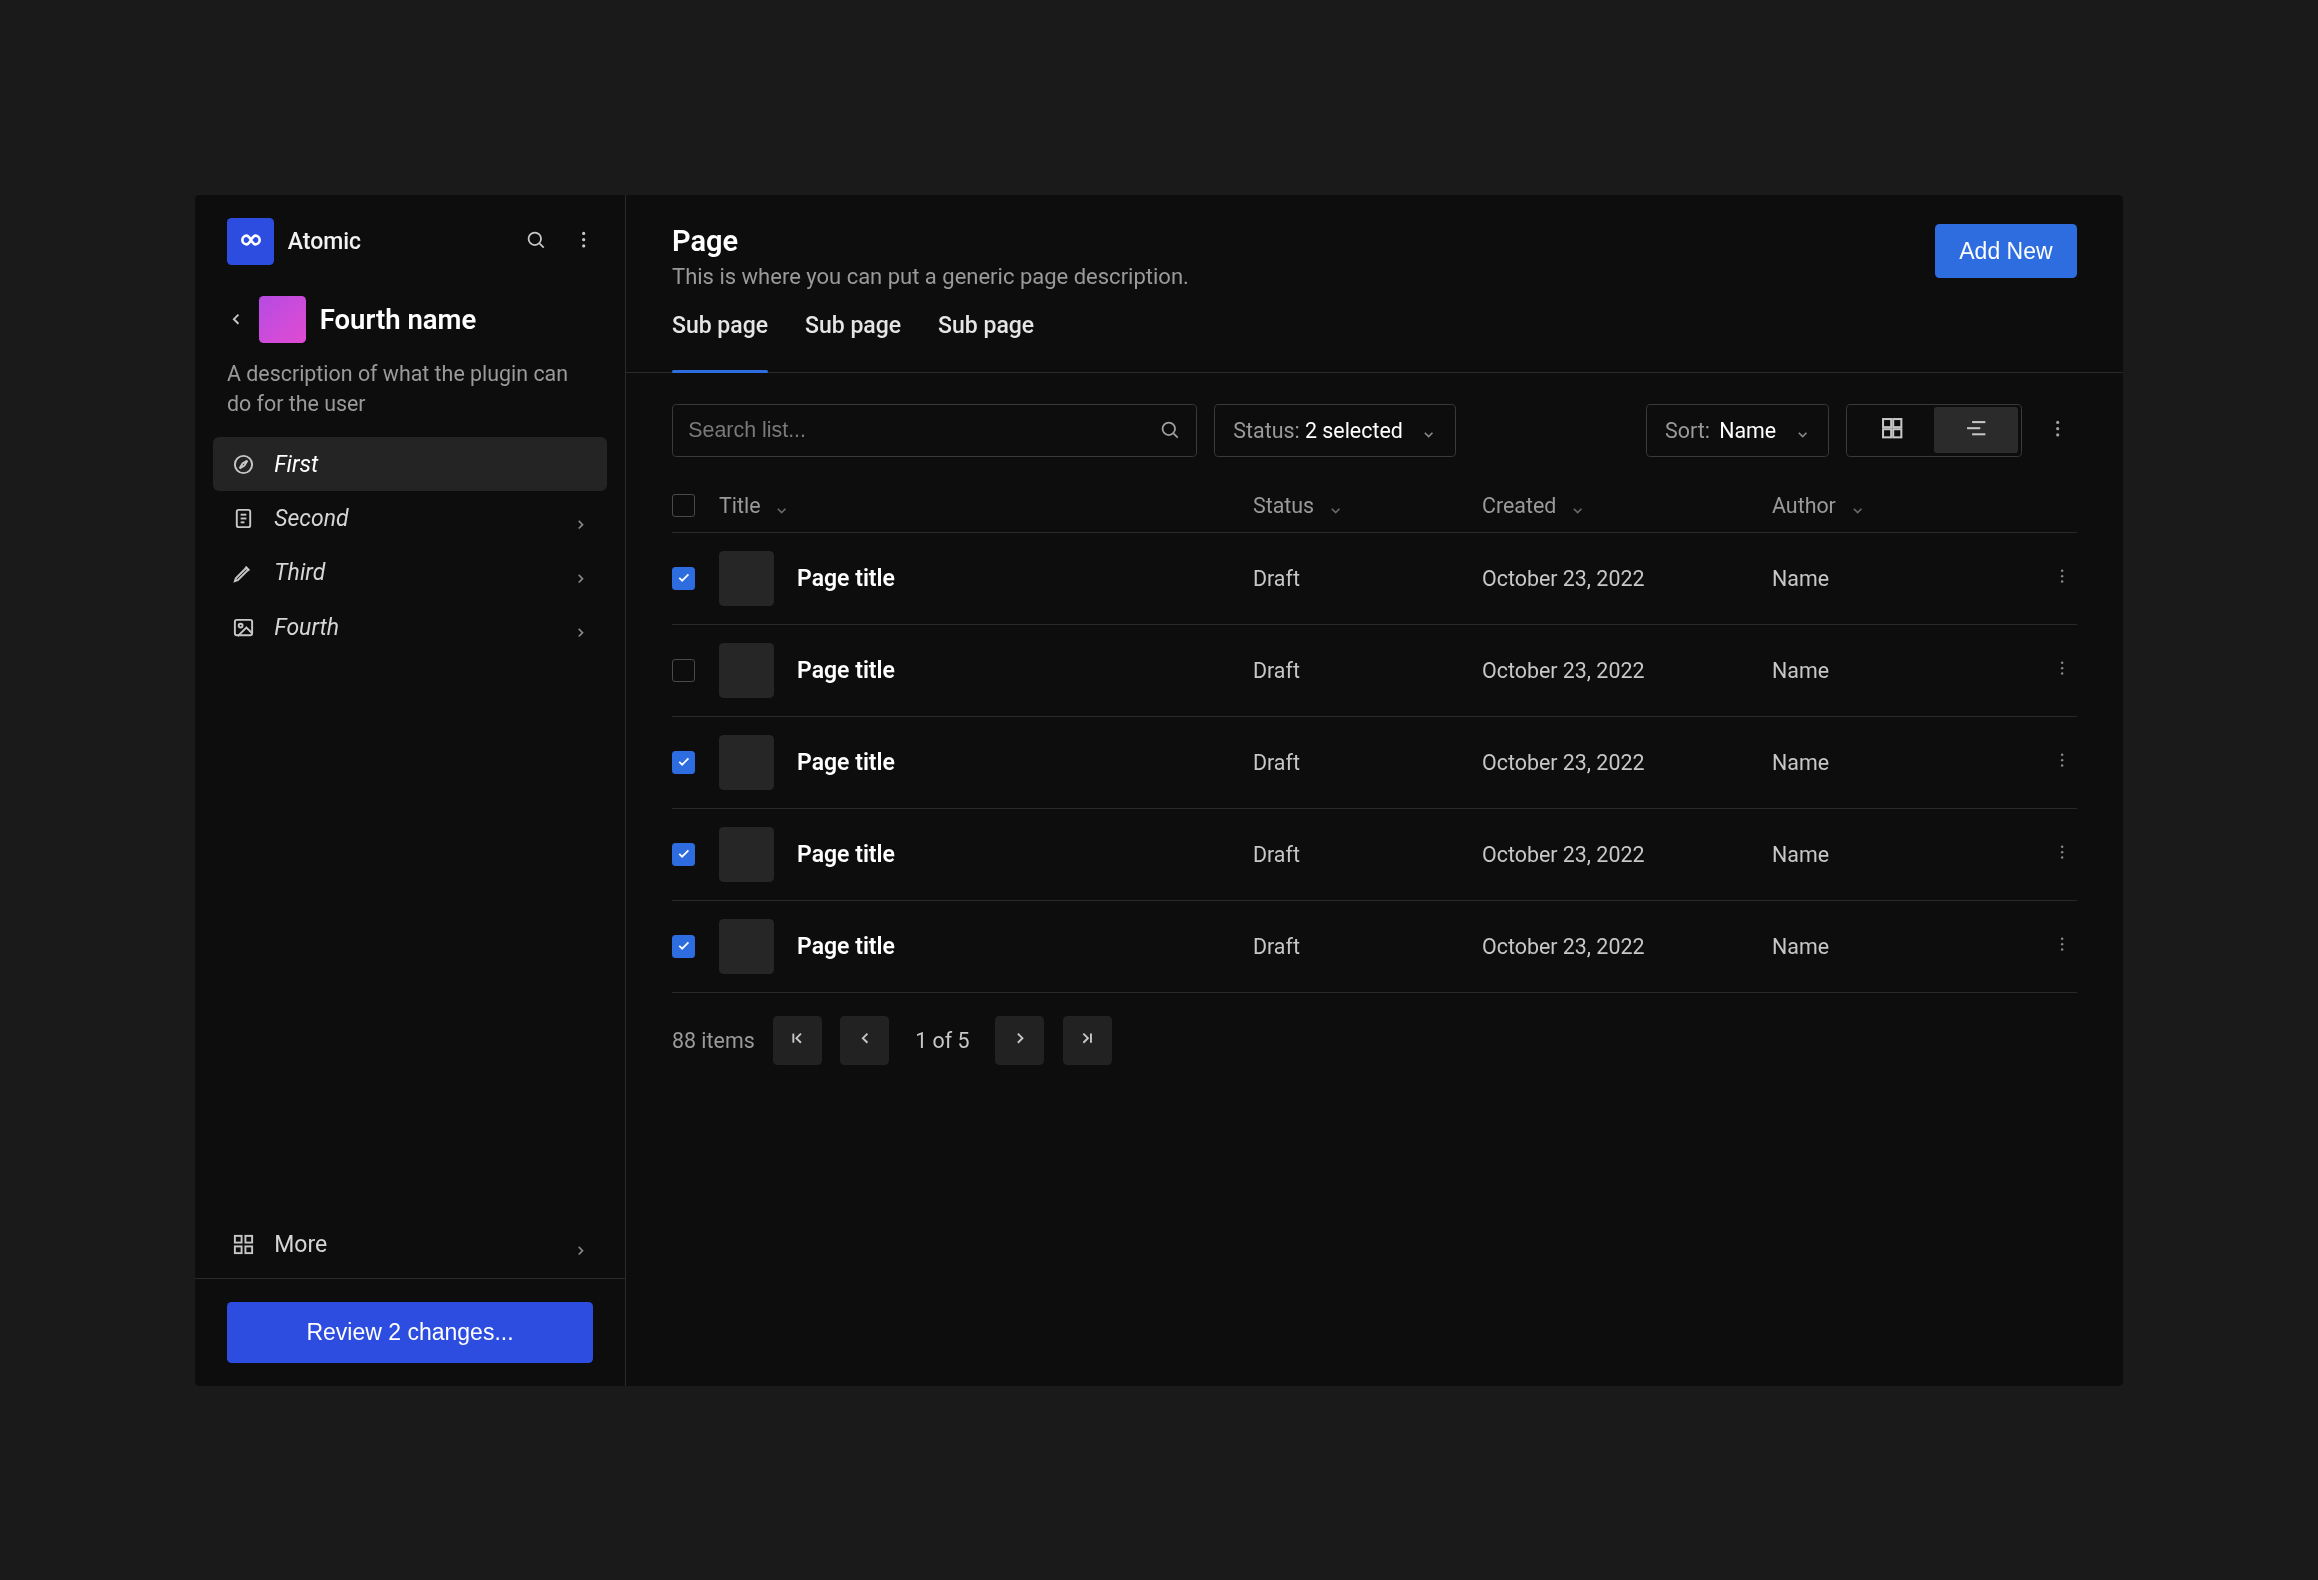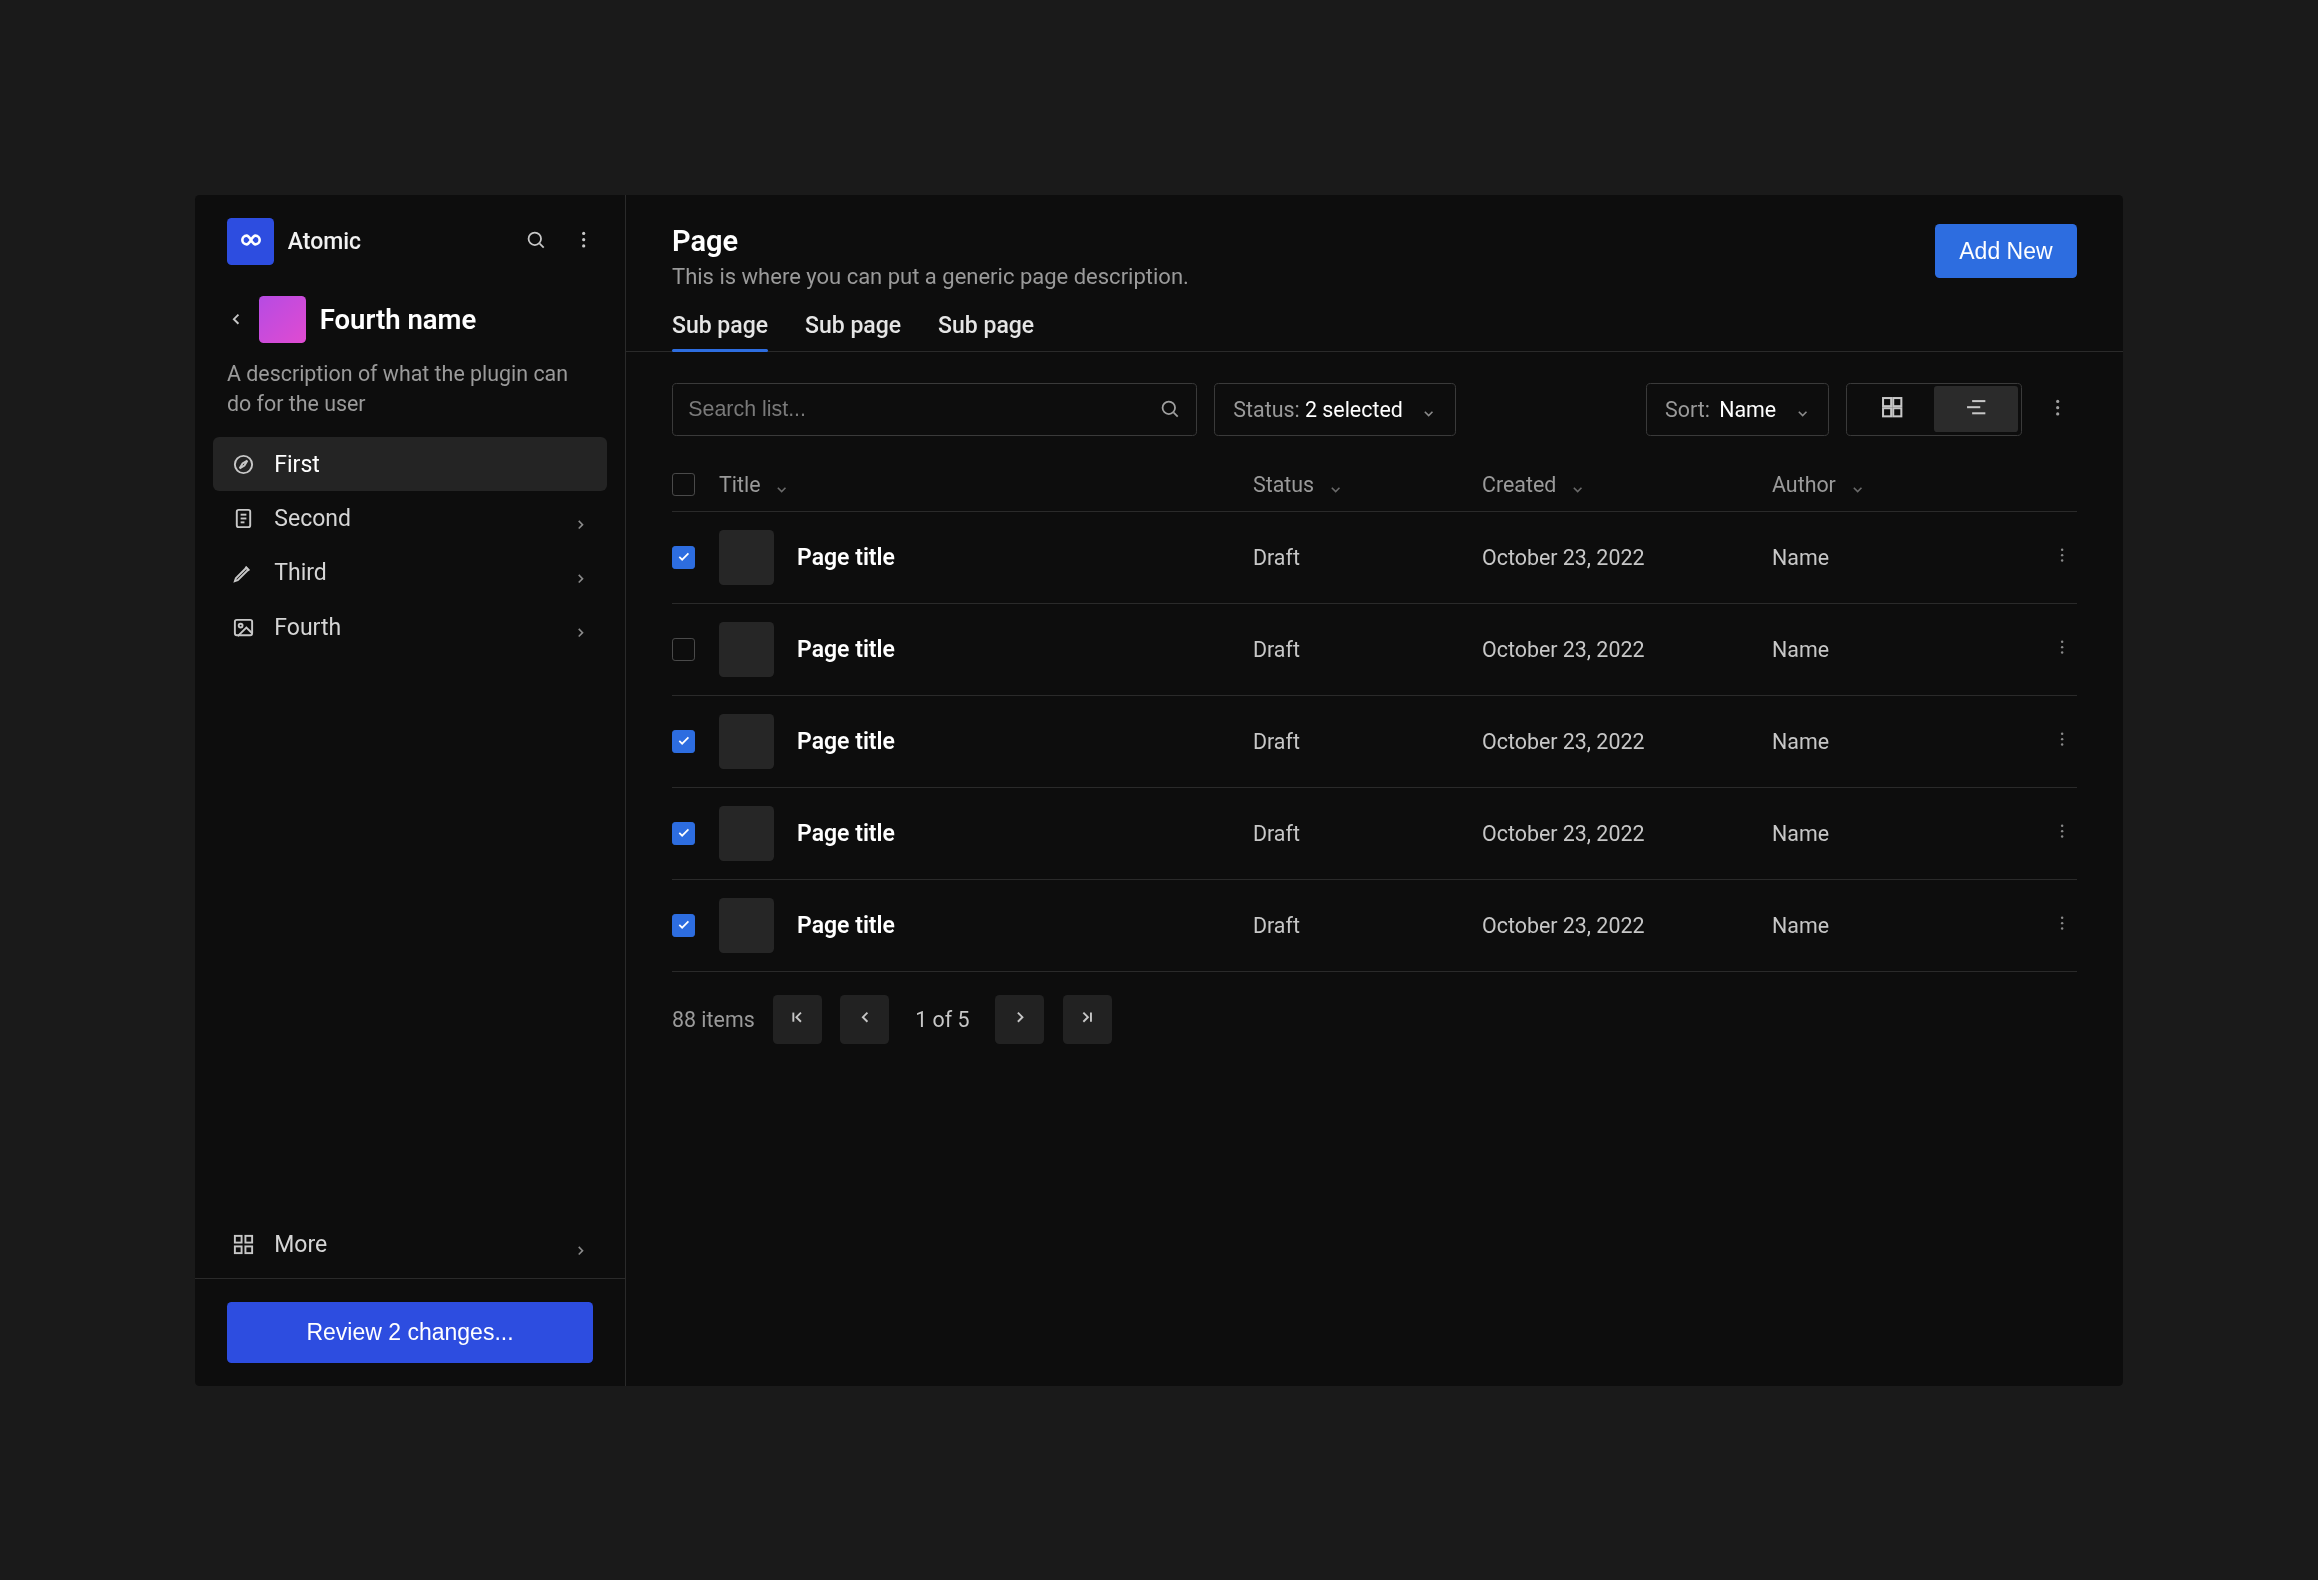--- a/index.html
+++ b/index.html
@@ -98,20 +98,21 @@
     font-size: 21.4px;
     line-height: 1.4;
     color: #9a9a9a;
   }
 
   .nav-list {
     margin-top: 15.3px;
     padding: 0 18.3px;
     flex: 1;
     overflow: hidden;
+    font-style: italic;
   }
   .nav-item {
     display: flex;
     align-items: center;
     gap: 18.3px;
     padding: 13.7px 18.3px;
     border-radius: 6.1px;
     cursor: pointer;
     color: #d5d5d5;
     font-size: 23px;
@@ -188,21 +189,21 @@
 
   .tabs {
     display: flex;
     gap: 37px;
     margin-top: 23px;
   }
   .tab {
     font-size: 23px;
     font-weight: 500;
     color: #e5e5e5;
-    padding-bottom: 12px;
+    padding-bottom: 33px;
     cursor: pointer;
     position: relative;
   }
   .tab.active::after {
     content: "";
     position: absolute;
     left: 0; right: 0; bottom: -0.8px;
     height: 3.1px;
     background: #2d6de0;
     border-radius: 1.5px;

